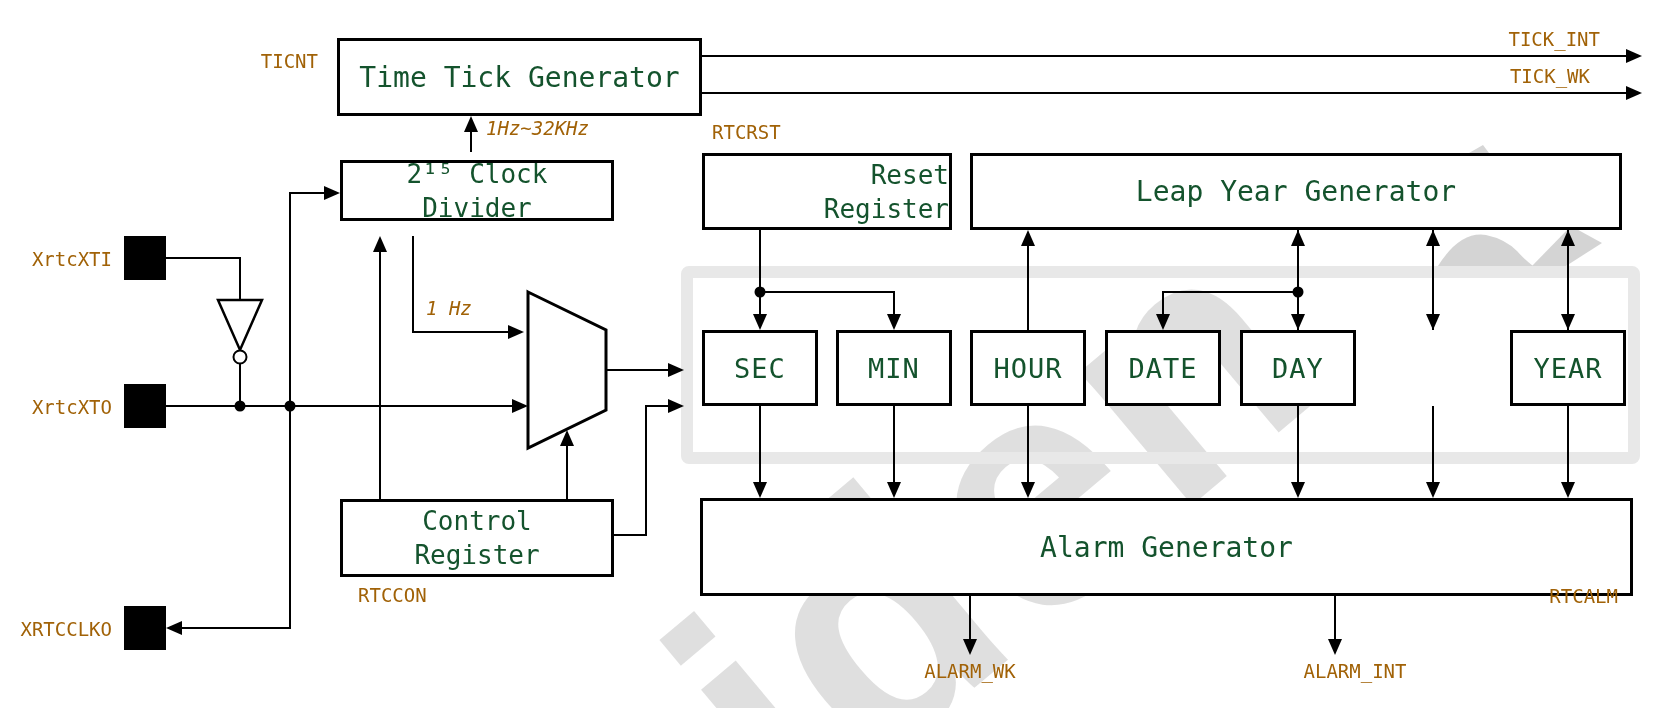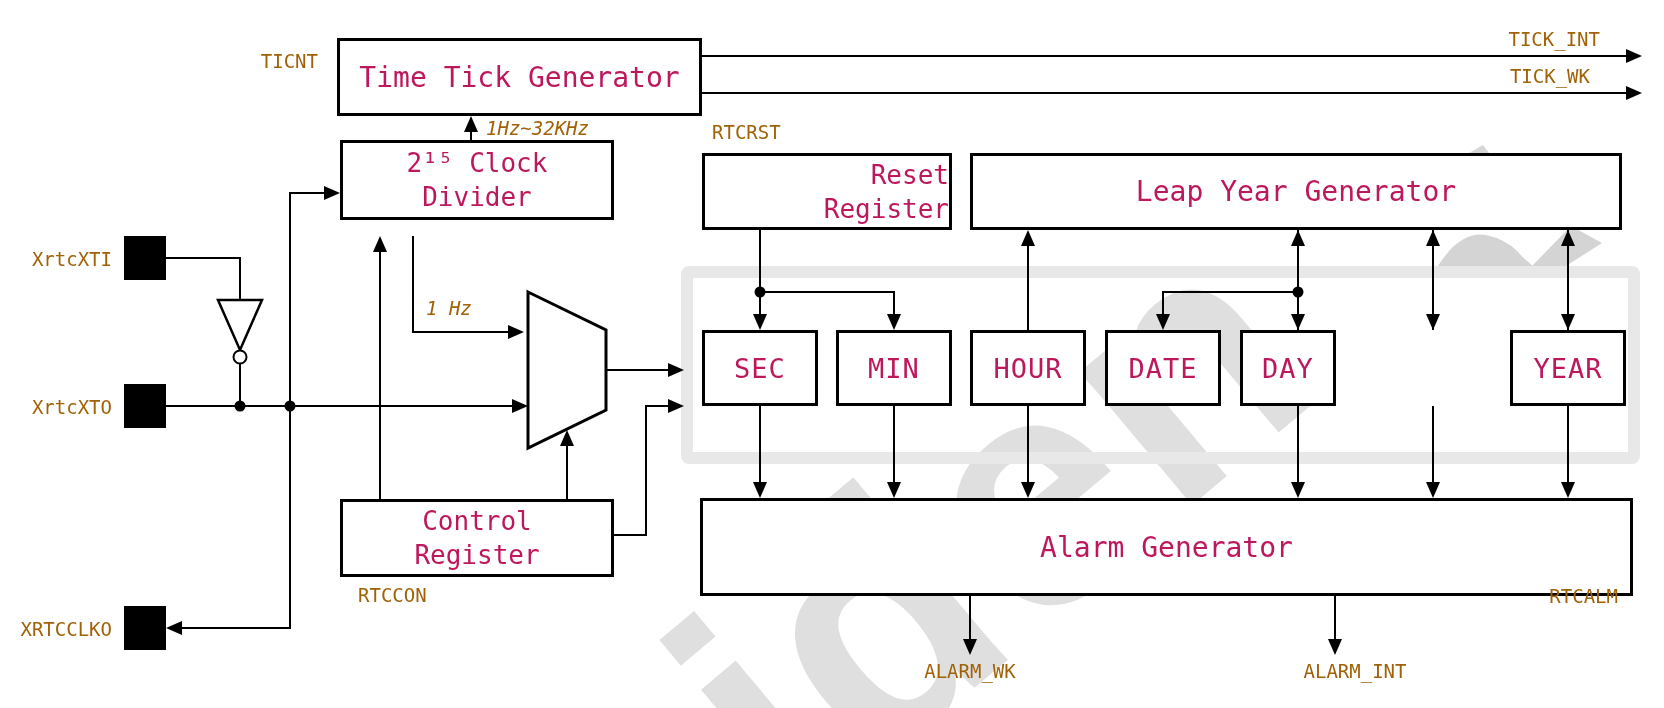--- a/index.html
+++ b/index.html
@@ -31,21 +31,21 @@
   
   svg.connectors{position:absolute;left:0;top:0;z-index:2;}
   svg.connectors path.wire{fill:none;stroke:#000;stroke-width:2;}
   svg.connectors .shape{fill:#fff;stroke:#000;}
 
   
   .box{
     position:absolute;z-index:3;box-sizing:border-box;
     background:#fff;border:3px solid #000;
     display:flex;flex-direction:column;align-items:center;justify-content:center;
-    text-align:center;color:#be185d;
+    text-align:center;color:#14532d;
   }
   .box .l1,.box .l2{line-height:34px;}
   .big-label{font-size:28px;}
   .two-line{font-size:26px;}
   .reg-box{font-size:27px;letter-spacing:1px;}
 
   
   .lbl{
     position:absolute;z-index:4;font-size:19px;color:#a16207;white-space:nowrap;
   }
@@ -129,21 +129,21 @@
 
     <rect x="124" y="236" width="42" height="44" fill="#000"></rect>
     <rect x="124" y="384" width="42" height="44" fill="#000"></rect>
     <rect x="124" y="606" width="42" height="44" fill="#000"></rect>
   </svg>
 
   <div class="box big-label" style="left:337px;top:38px;width:365px;height:78px;">
     <div>Time Tick Generator</div>
   </div>
 
-  <div class="box two-line" style="left:340px;top:140px;width:274px;height:80px;">
+  <div class="box two-line" style="left:340px;top:160px;width:274px;height:61px;">
     <div class="l1">2¹⁵ Clock</div>
     <div class="l2">Divider</div>
   </div>
 
   <div class="box two-line" style="left:702px;top:153px;width:250px;height:77px;align-items:flex-end;">
     <div class="l1">Reset</div>
     <div class="l2">Register</div>
   </div>
 
   <div class="box big-label" style="left:970px;top:153px;width:652px;height:77px;">
@@ -164,21 +164,21 @@
   </div>
   <div class="box reg-box" style="left:836px;top:330px;width:116px;height:76px;">
     <div>MIN</div>
   </div>
   <div class="box reg-box" style="left:970px;top:330px;width:116px;height:76px;">
     <div>HOUR</div>
   </div>
   <div class="box reg-box" style="left:1105px;top:330px;width:116px;height:76px;">
     <div>DATE</div>
   </div>
-  <div class="box reg-box" style="left:1240px;top:330px;width:96px;height:76px;">
+  <div class="box reg-box" style="left:1240px;top:330px;width:116px;height:76px;">
     <div>DAY</div>
   </div>
   <div class="box reg-box" style="left:1510px;top:330px;width:116px;height:76px;">
     <div>YEAR</div>
   </div>
 
   <div class="lbl right" style="left:218px;top:50px;width:100px;">TICNT</div>
 
   <div class="lbl" style="left:712px;top:121px;">RTCRST</div>
 

